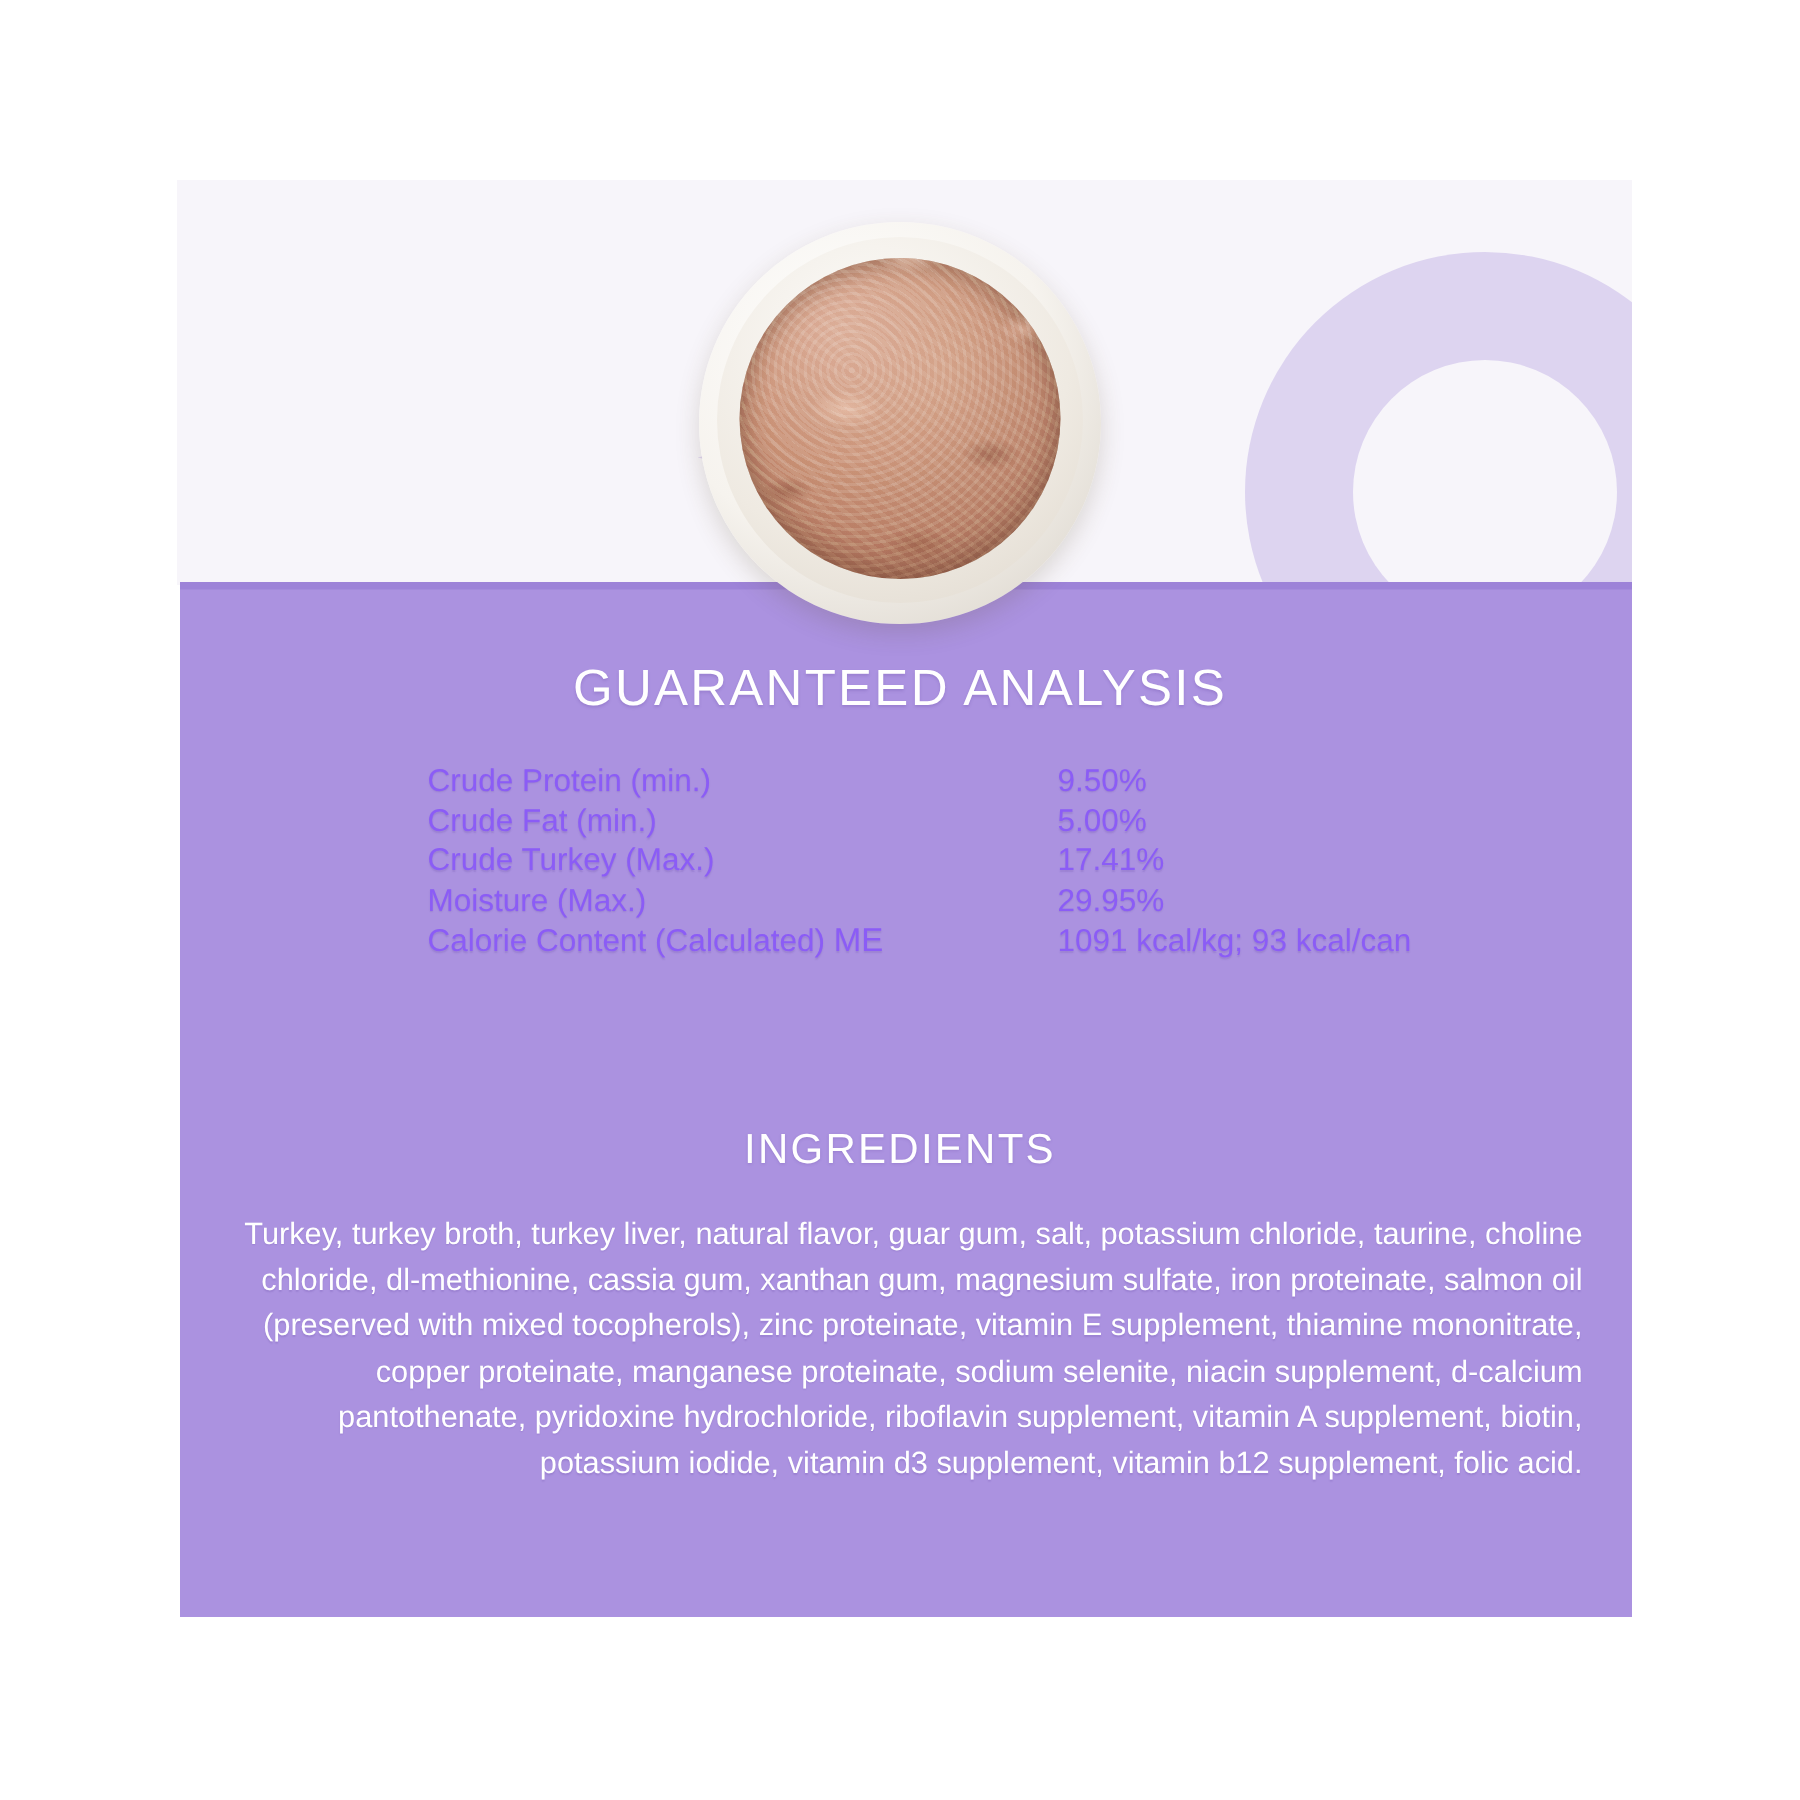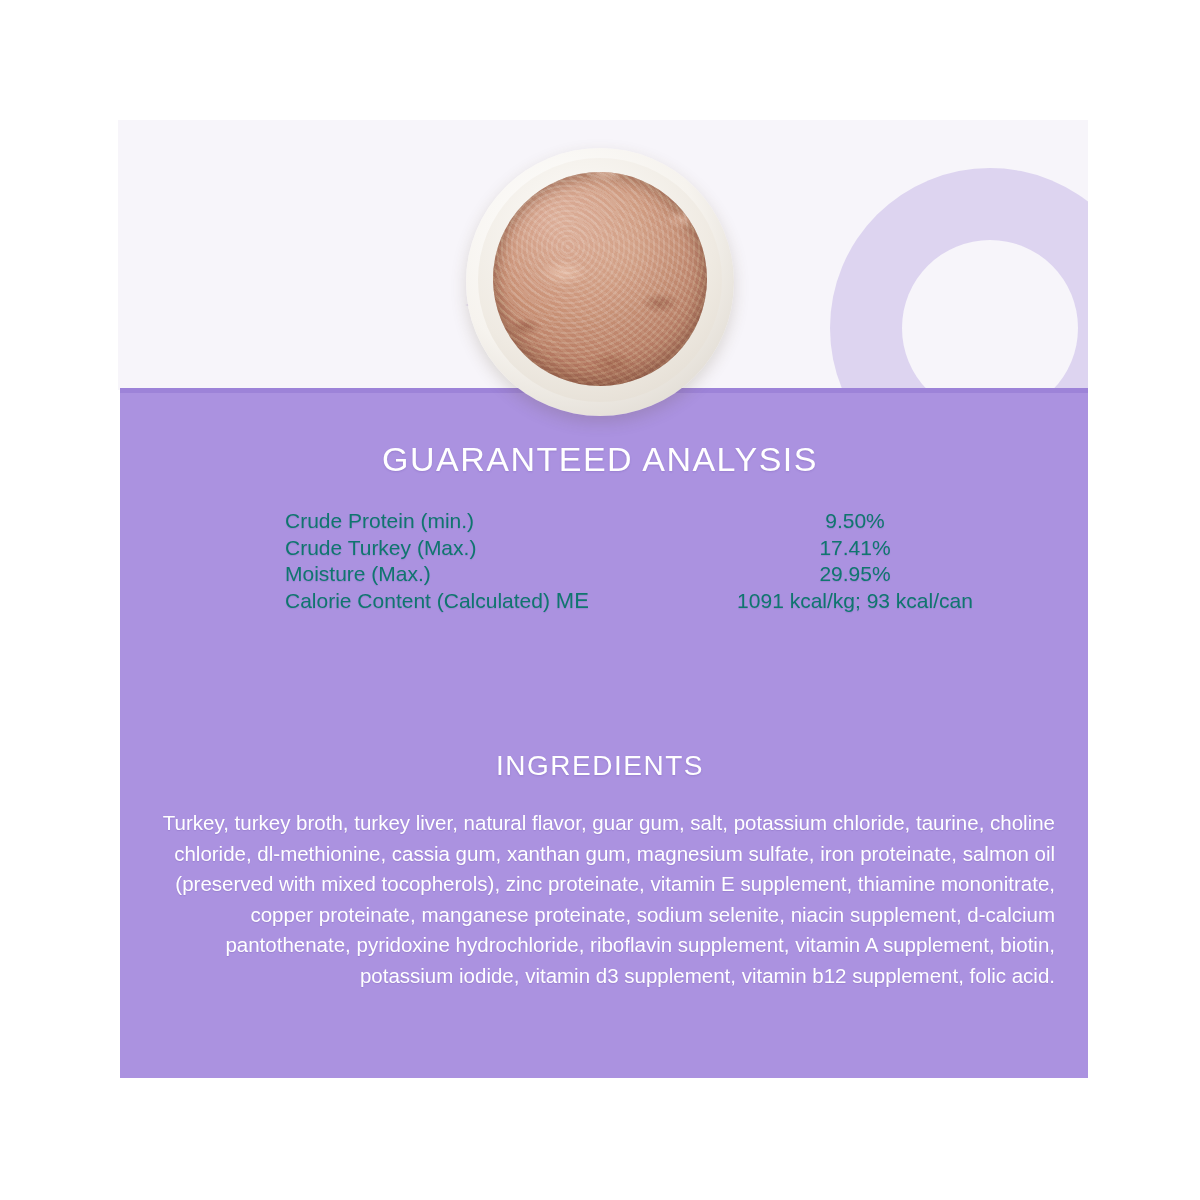--- a/index.html
+++ b/index.html
@@ -149,31 +149,31 @@
   }
   #ga-title { top: 440px; font-size: 34px; }
   #ing-title { top: 750px; font-size: 28px; }
 
   .ga-table {
     position: absolute;
     left: 285px;
     top: 508px;
     width: 720px;
     border-collapse: collapse;
-    color: #0f766e;
+    color: #8b5cf6;
     font-size: 21px;
   }
   .ga-table td {
     padding: 0;
     line-height: 26.5px;
     white-space: nowrap;
     text-shadow: 0 1px 1px rgba(95,65,155,0.20);
   }
   .ga-table td.label { width: 420px; }
-  .ga-table td.value { width: 300px; text-align: center; }
+  .ga-table td.value { width: 300px; }
   .ga-table .sm { font-size: 22px; }
 
   .ingredients-body {
     position: absolute;
     left: 145px;
     top: 808px;
     width: 910px;
     text-align: right;
     color: #ffffff;
     font-size: 20.5px;
@@ -209,20 +209,24 @@
 
   <div id="ga-title" class="section-title">GUARANTEED ANALYSIS</div>
 
   <table class="ga-table">
     <tbody>
       <tr>
         <td class="label">Crude Protein (min.)</td>
         <td class="value">9.50%</td>
       </tr>
       <tr>
+        <td class="label">Crude Fat (min.)</td>
+        <td class="value">5.00%</td>
+      </tr>
+      <tr>
         <td class="label">Crude Turkey (Max.)</td>
         <td class="value">17.41%</td>
       </tr>
       <tr>
         <td class="label">Moisture (Max.)</td>
         <td class="value">29.95%</td>
       </tr>
       <tr>
         <td class="label"><span>Calorie Content (Calculated)</span> <span class="sm">ME</span></td>
         <td class="value">1091 kcal/kg; 93 kcal/can</td>

